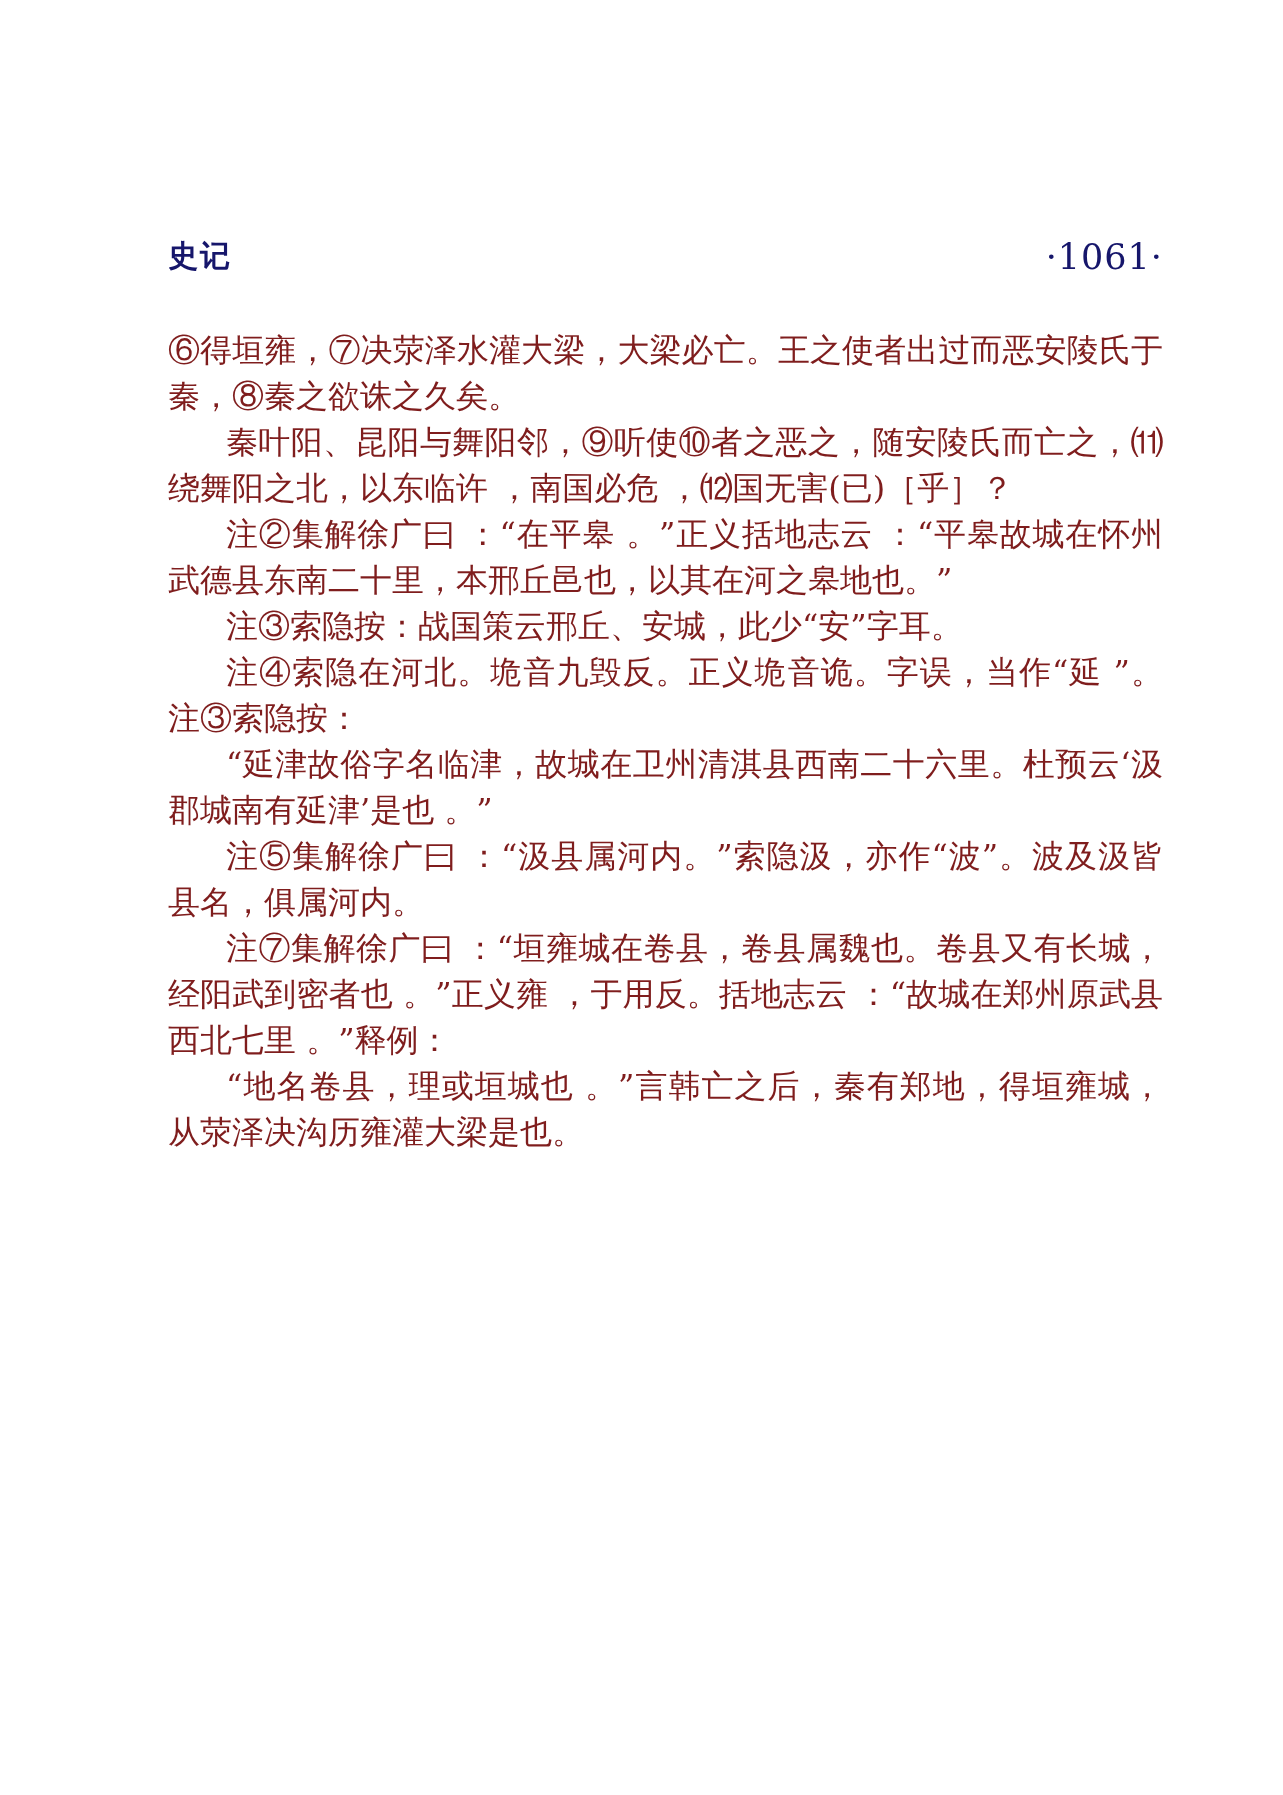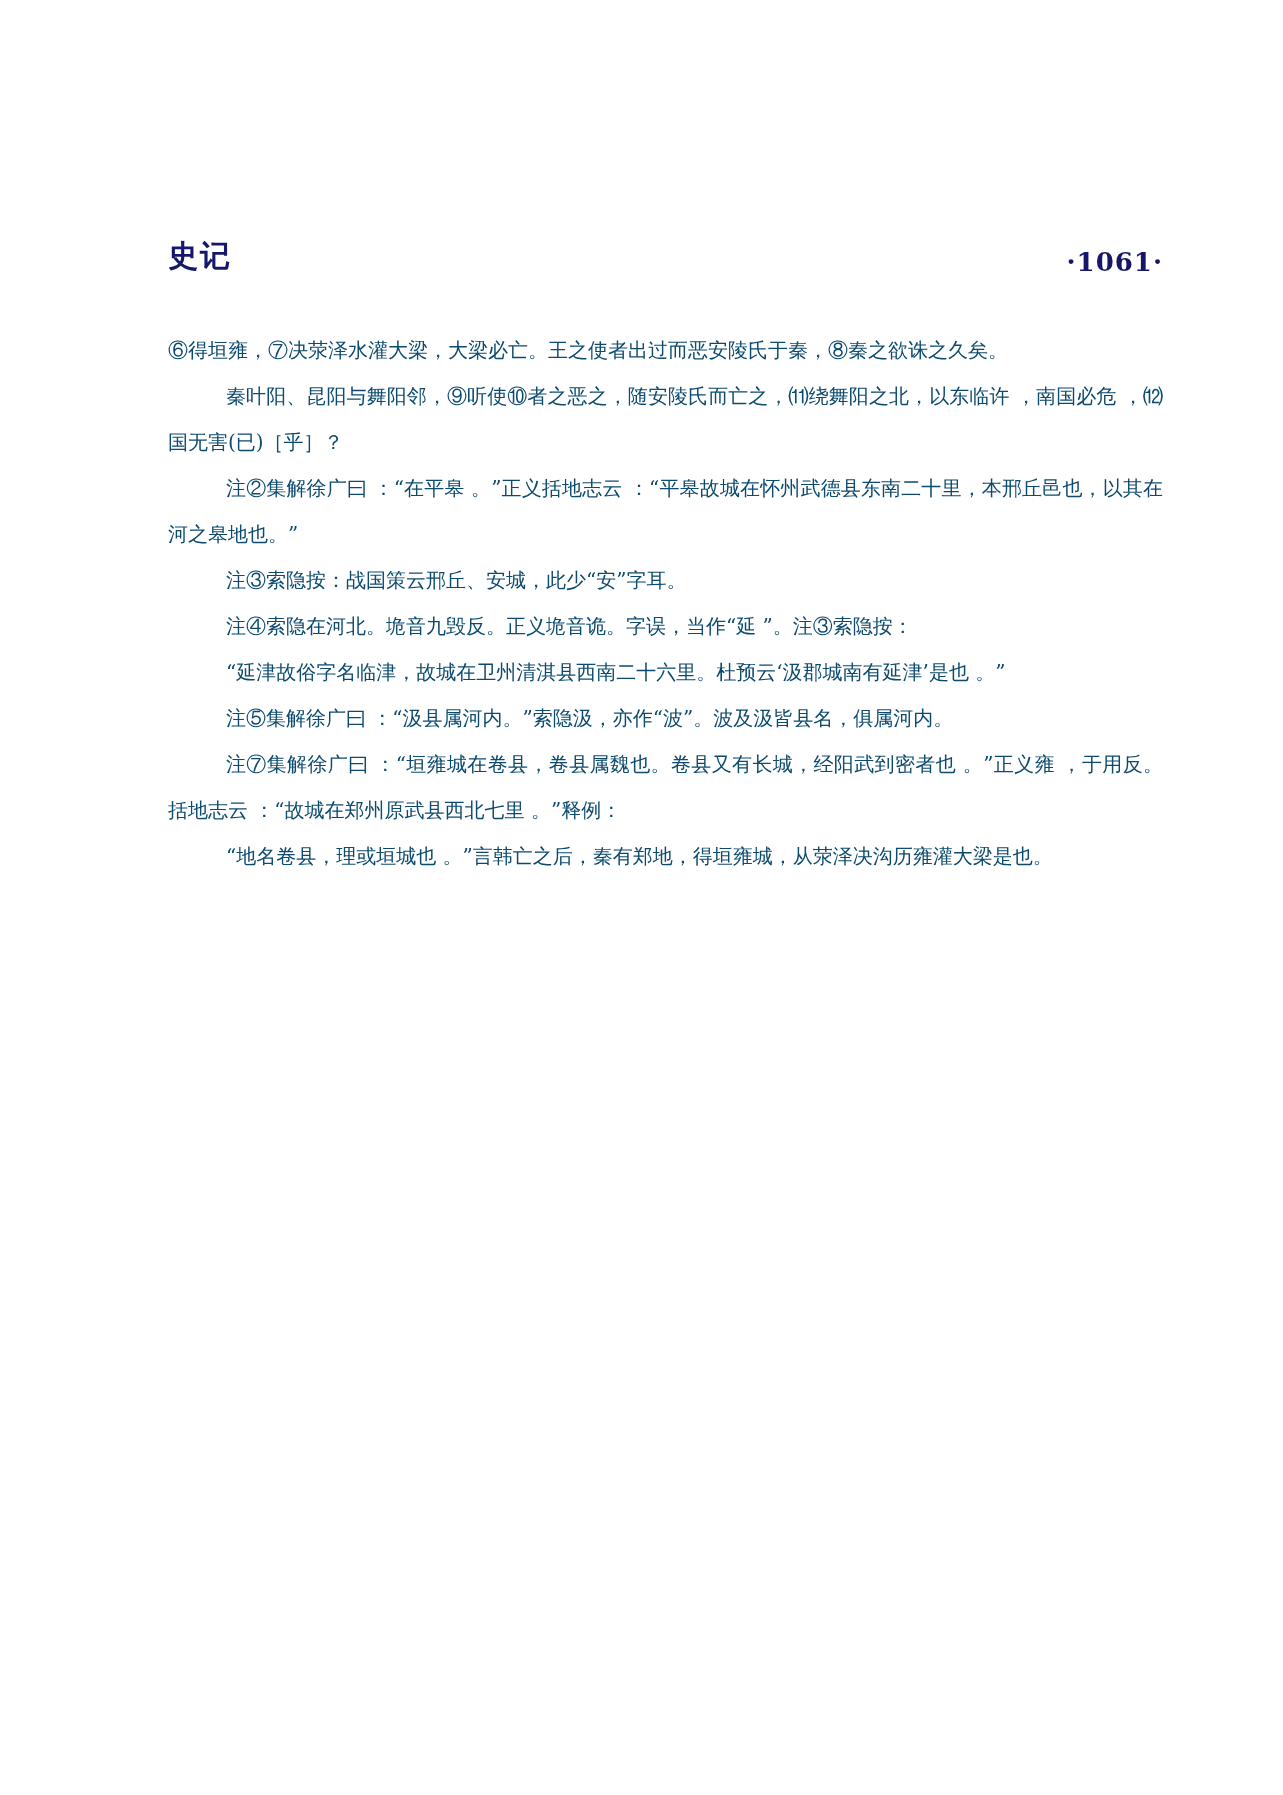--- a/index.html
+++ b/index.html
@@ -27,29 +27,29 @@
     justify-content: space-between;
     margin-bottom: 50px;
   }
   .header-title {
     font-size: 30px;
     letter-spacing: 2px;
     color: #16166b;
     font-weight: 600;
   }
   .header-page {
-    font-size: 26px;
+    font-size: 35px;
     color: #16166b;
     letter-spacing: 1px;
-    font-weight: 700;
+    font-weight: 400;
   }
   .body-text {
-    font-size: 20px;
+    font-size: 32px;
     line-height: 46px;
-    color: #0c4a6e;
+    color: #7f1d1d;
     text-align: justify;
     text-justify: inter-character;
     margin-top: 42px;
   }
   .para {
     margin: 0;
     text-indent: 0;
   }
   .para.indent {
     text-indent: 58px;

